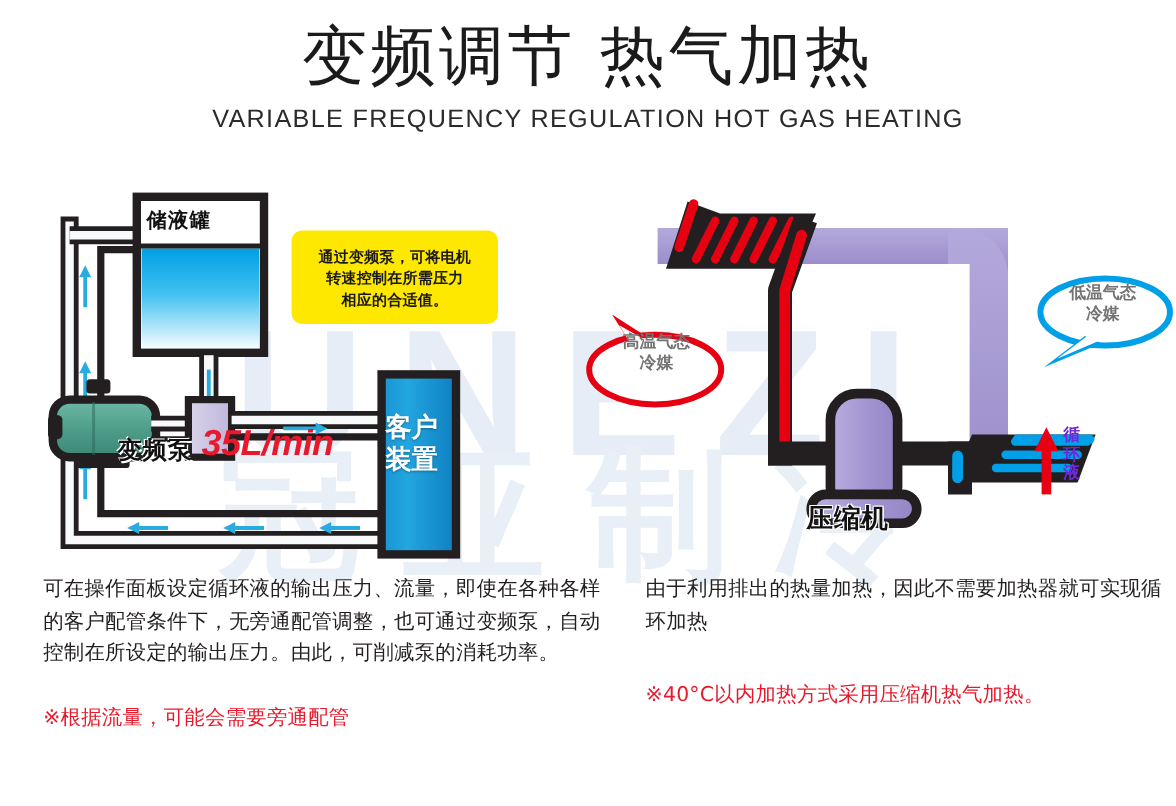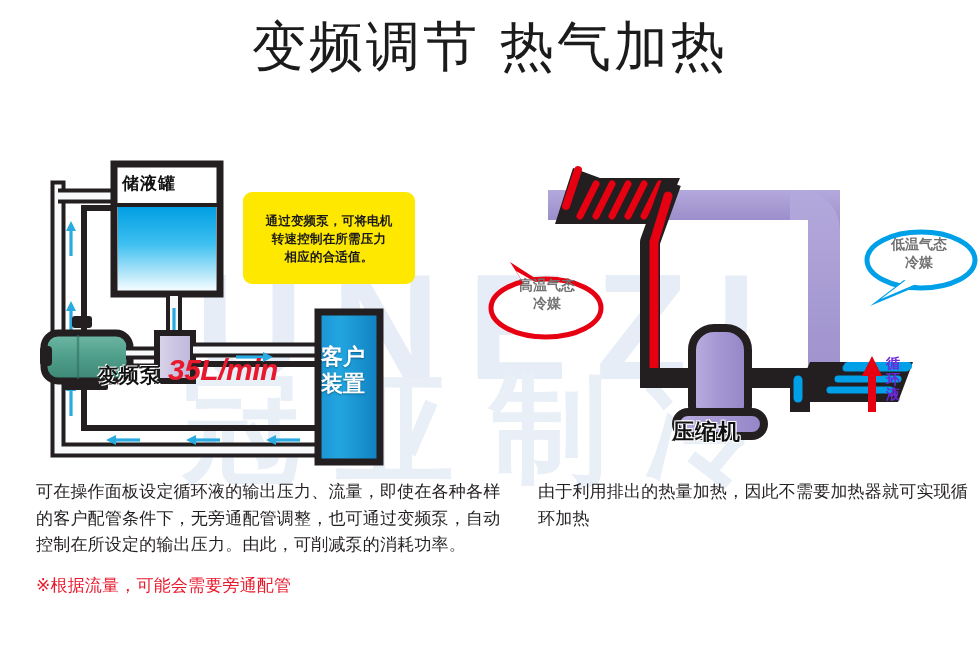--- a/index.html
+++ b/index.html
@@ -68,21 +68,21 @@
   }
 
   
   .stage { position: absolute; left: 0; top: 150px; width: 980px; height: 330px; z-index: 4; }
   .stage svg { display: block; }
 
   
   .yellow-box {
     position: absolute;
     left: 243px; top: 192px;
-    width: 172px; height: 92px;
+    width: 172px; height: 78px;
     background: #ffe800;
     border-radius: 9px;
     z-index: 5;
     display: flex; flex-direction: column;
     align-items: center; justify-content: center;
     padding-top: 2px;
   }
   .yellow-box div {
     font-family: "DejaVu Sans", sans-serif;
     font-size: 12.5px;
@@ -138,35 +138,36 @@
     line-height: 1.56;
     letter-spacing: 0.2px;
   }
   .note-text {
     font-family: "DejaVu Sans", sans-serif;
     font-size: 17px;
     color: #e8192c;
     line-height: 1.5;
     letter-spacing: 0.2px;
   }
-  .note-left  { margin-top: 15px; }
+  .note-left  { margin-top: 28px; }
   .note-right { margin-top: 36px; }
 </style>
 </head>
 <body>
 
 <div id="page">
 
   <div class="wm-layer">
     <div class="wm-latin">UNEZI</div>
     <div class="wm-cjk">冠亚制冷</div>
   </div>
 
   <div class="header">
     <div class="title-cn">变频调节 热气加热</div>
+    <div class="title-en">VARIABLE FREQUENCY REGULATION  HOT GAS HEATING</div>
   </div>
 
   <div class="stage">
     <svg width="980" height="330" viewBox="0 0 980 330" xmlns="http://www.w3.org/2000/svg">
       <defs>
         <linearGradient id="tankLiquid" x1="0" y1="0" x2="0" y2="1">
           <stop offset="0%" stop-color="#009fe3"></stop>
           <stop offset="45%" stop-color="#3fc0f0"></stop>
           <stop offset="100%" stop-color="#f4fcff"></stop>
         </linearGradient>
@@ -394,16 +395,17 @@
     <div>冷媒</div>
   </div>
 
   <div class="bottom">
     <div class="col col-left">
       <div class="body-text">可在操作面板设定循环液的输出压力、流量，即使在各种各样的客户配管条件下，无旁通配管调整，也可通过变频泵，自动控制在所设定的输出压力。由此，可削减泵的消耗功率。</div>
       <div class="note-text note-left">※根据流量，可能会需要旁通配管</div>
     </div>
     <div class="col col-right">
       <div class="body-text">由于利用排出的热量加热，因此不需要加热器就可实现循环加热</div>
+      <div class="note-text note-right">※40°C以内加热方式采用压缩机热气加热。</div>
     </div>
   </div>
 
 </div>
 
 </body></html>

